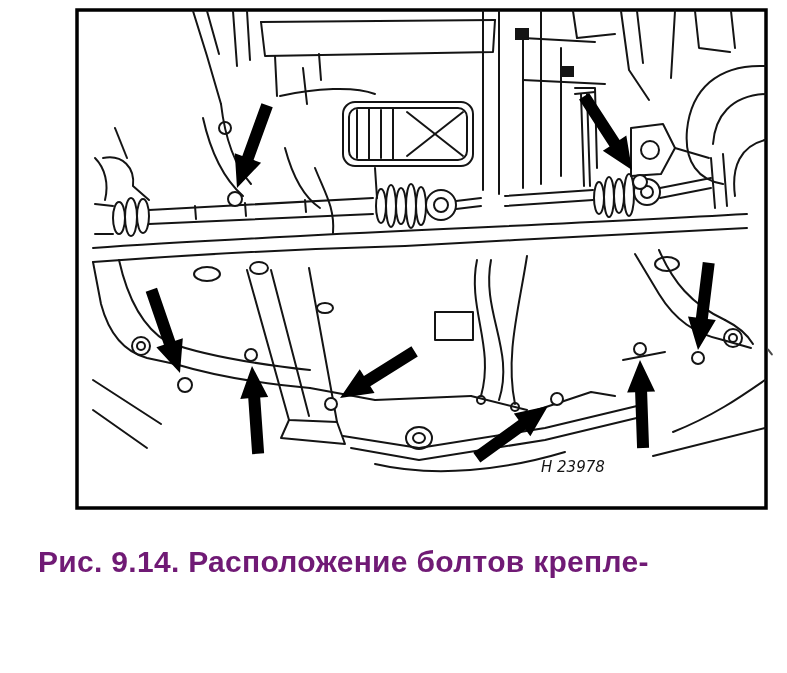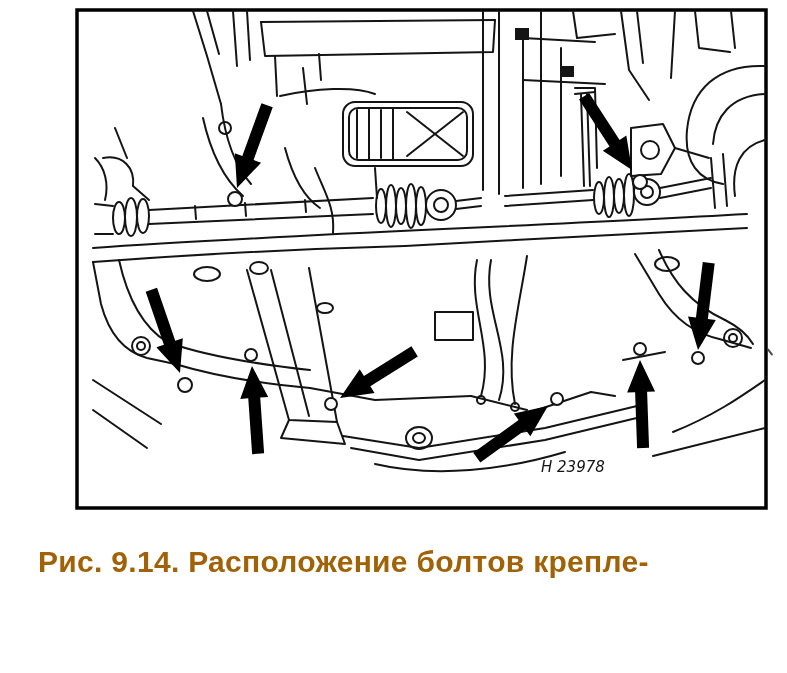--- a/index.html
+++ b/index.html
@@ -8,21 +8,21 @@
     width:787px; height:673px;
     background:#ffffff;
     font-family:"Liberation Sans", sans-serif;
     overflow:hidden;
   }
   .figure-frame { position:absolute; left:35px; top:8px; margin:0;padding-left:40px; }
   .figure-frame svg { display:block; }
   .caption {
     position:absolute; left:38px; top:541px; width:730px;
     font-weight:700; font-size:30px; line-height:41px;
-    color:#a16207; letter-spacing:0.3px;
+    color:#701a75; letter-spacing:0.3px;
   }
   .scan-artifact {
     position:absolute; left:766px; top:351px; width:8px; height:2px;
     background:#4a4a4a; transform:rotate(52deg); border-radius:1px;
   }
   .part-code {
     font-family:"DejaVu Sans", sans-serif;
     font-style:italic;
   }
 </style>

